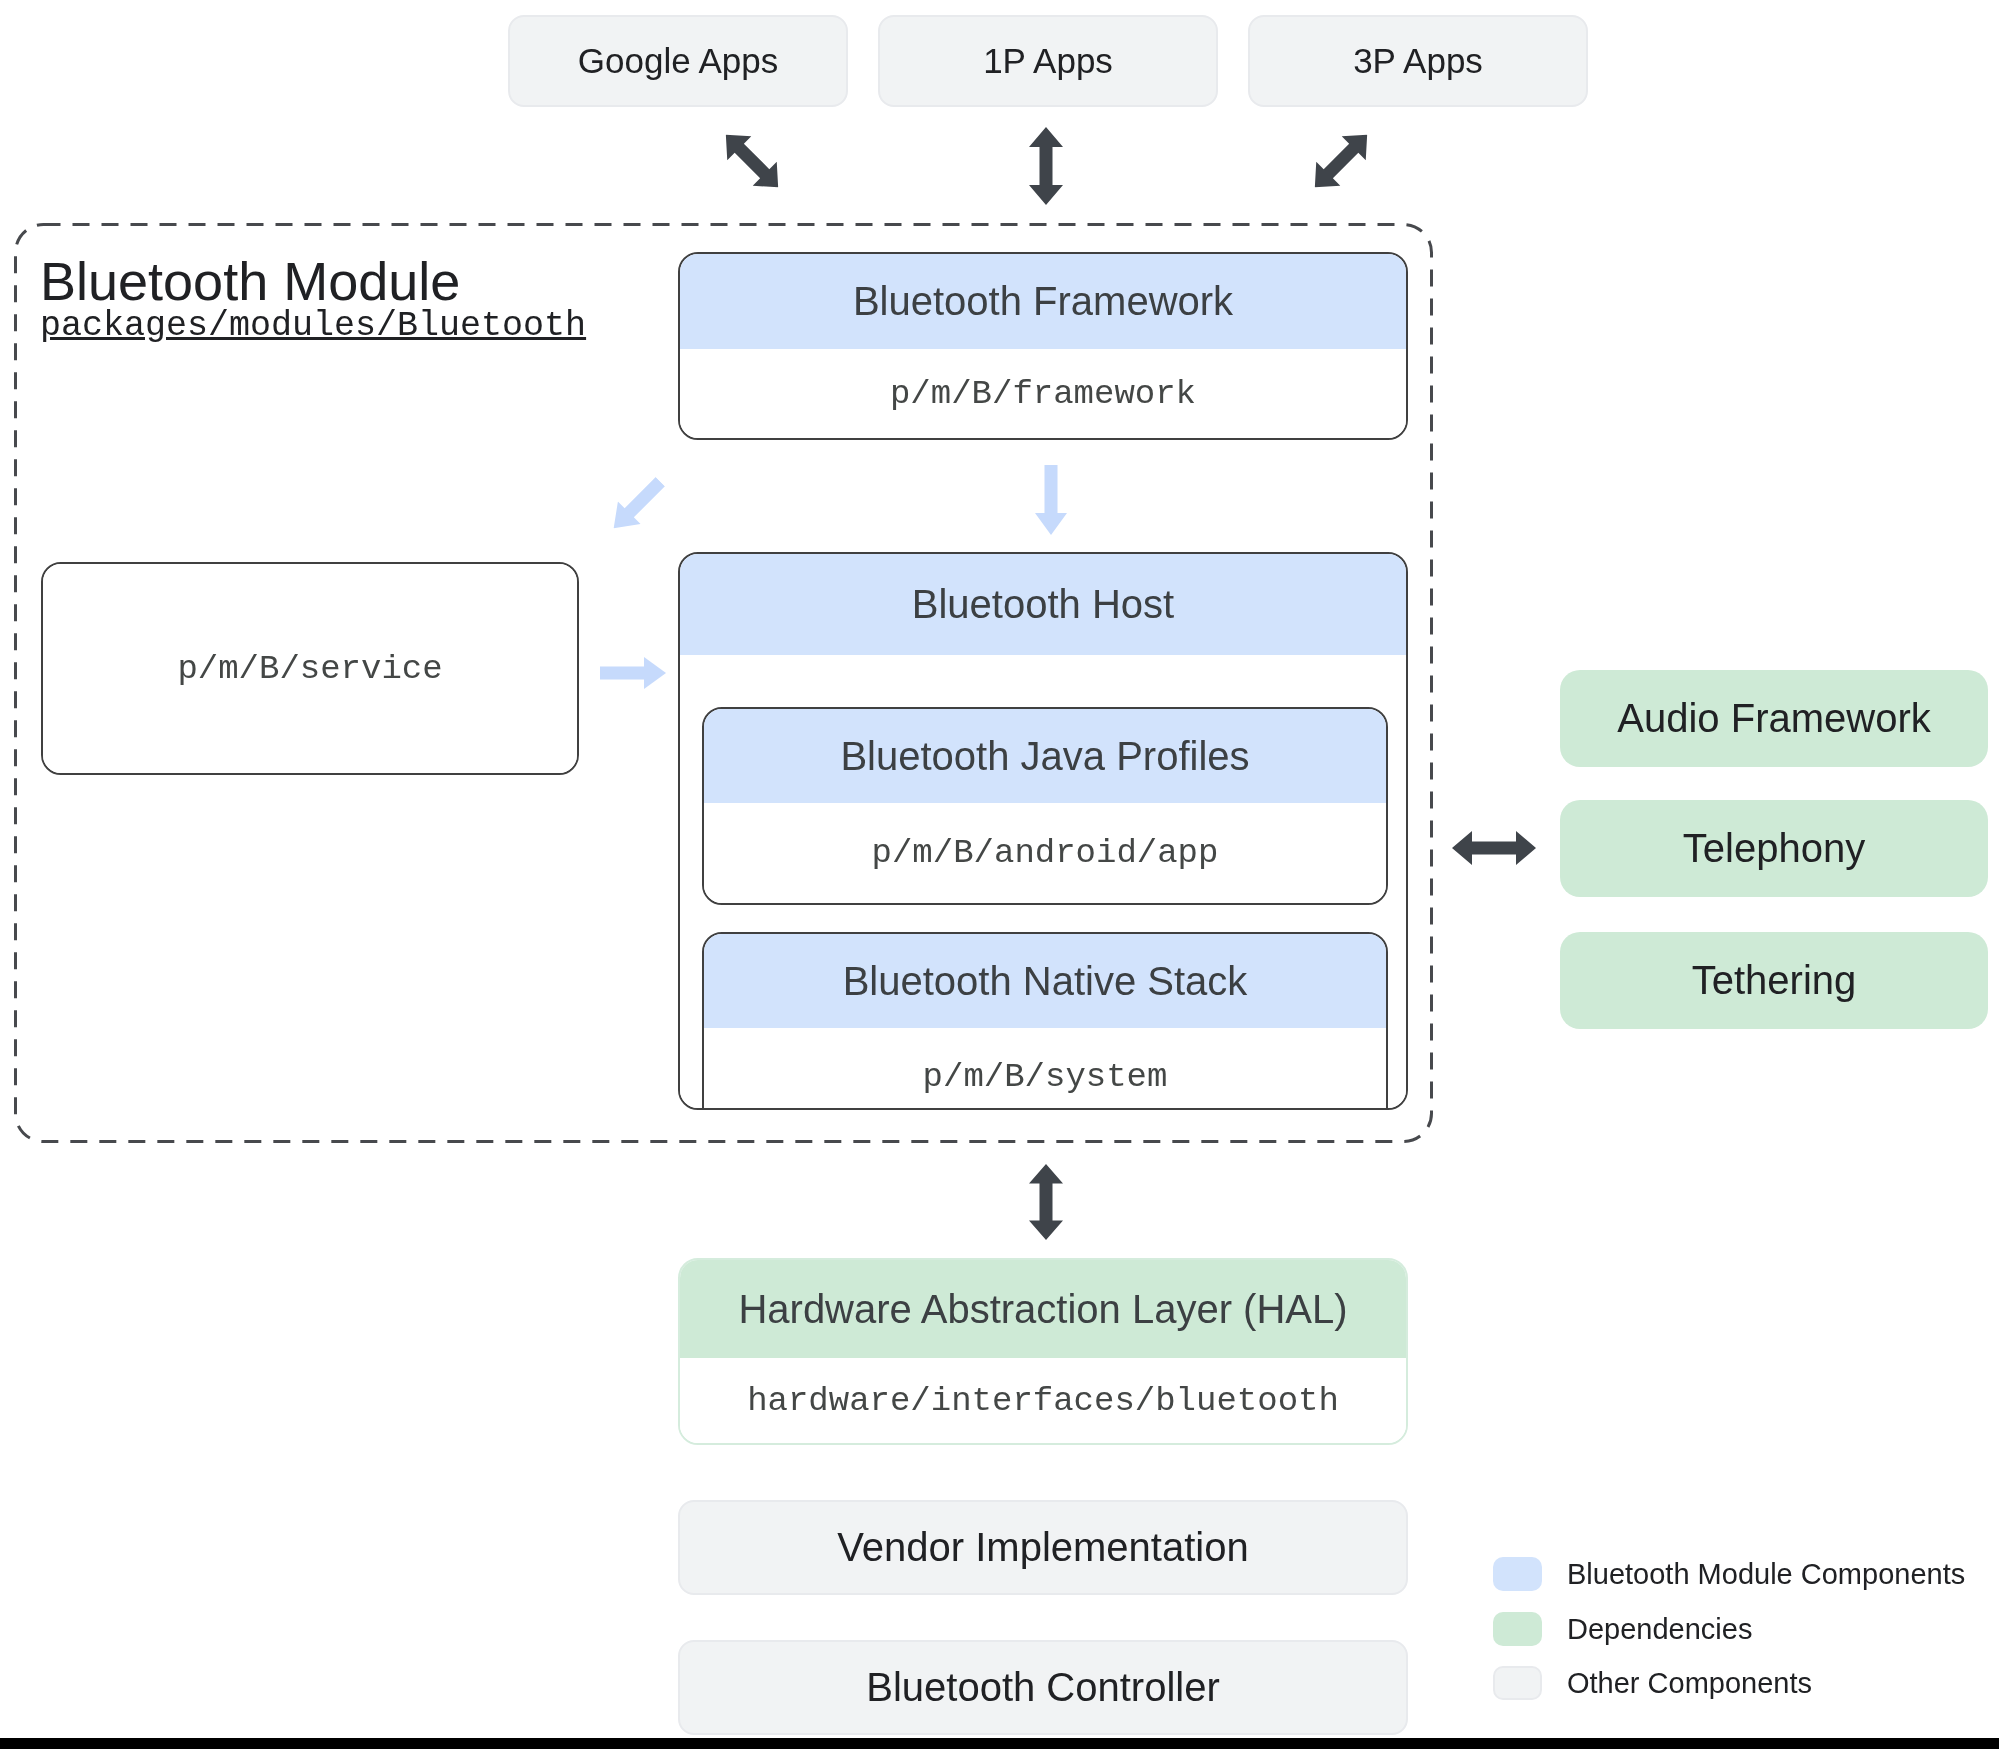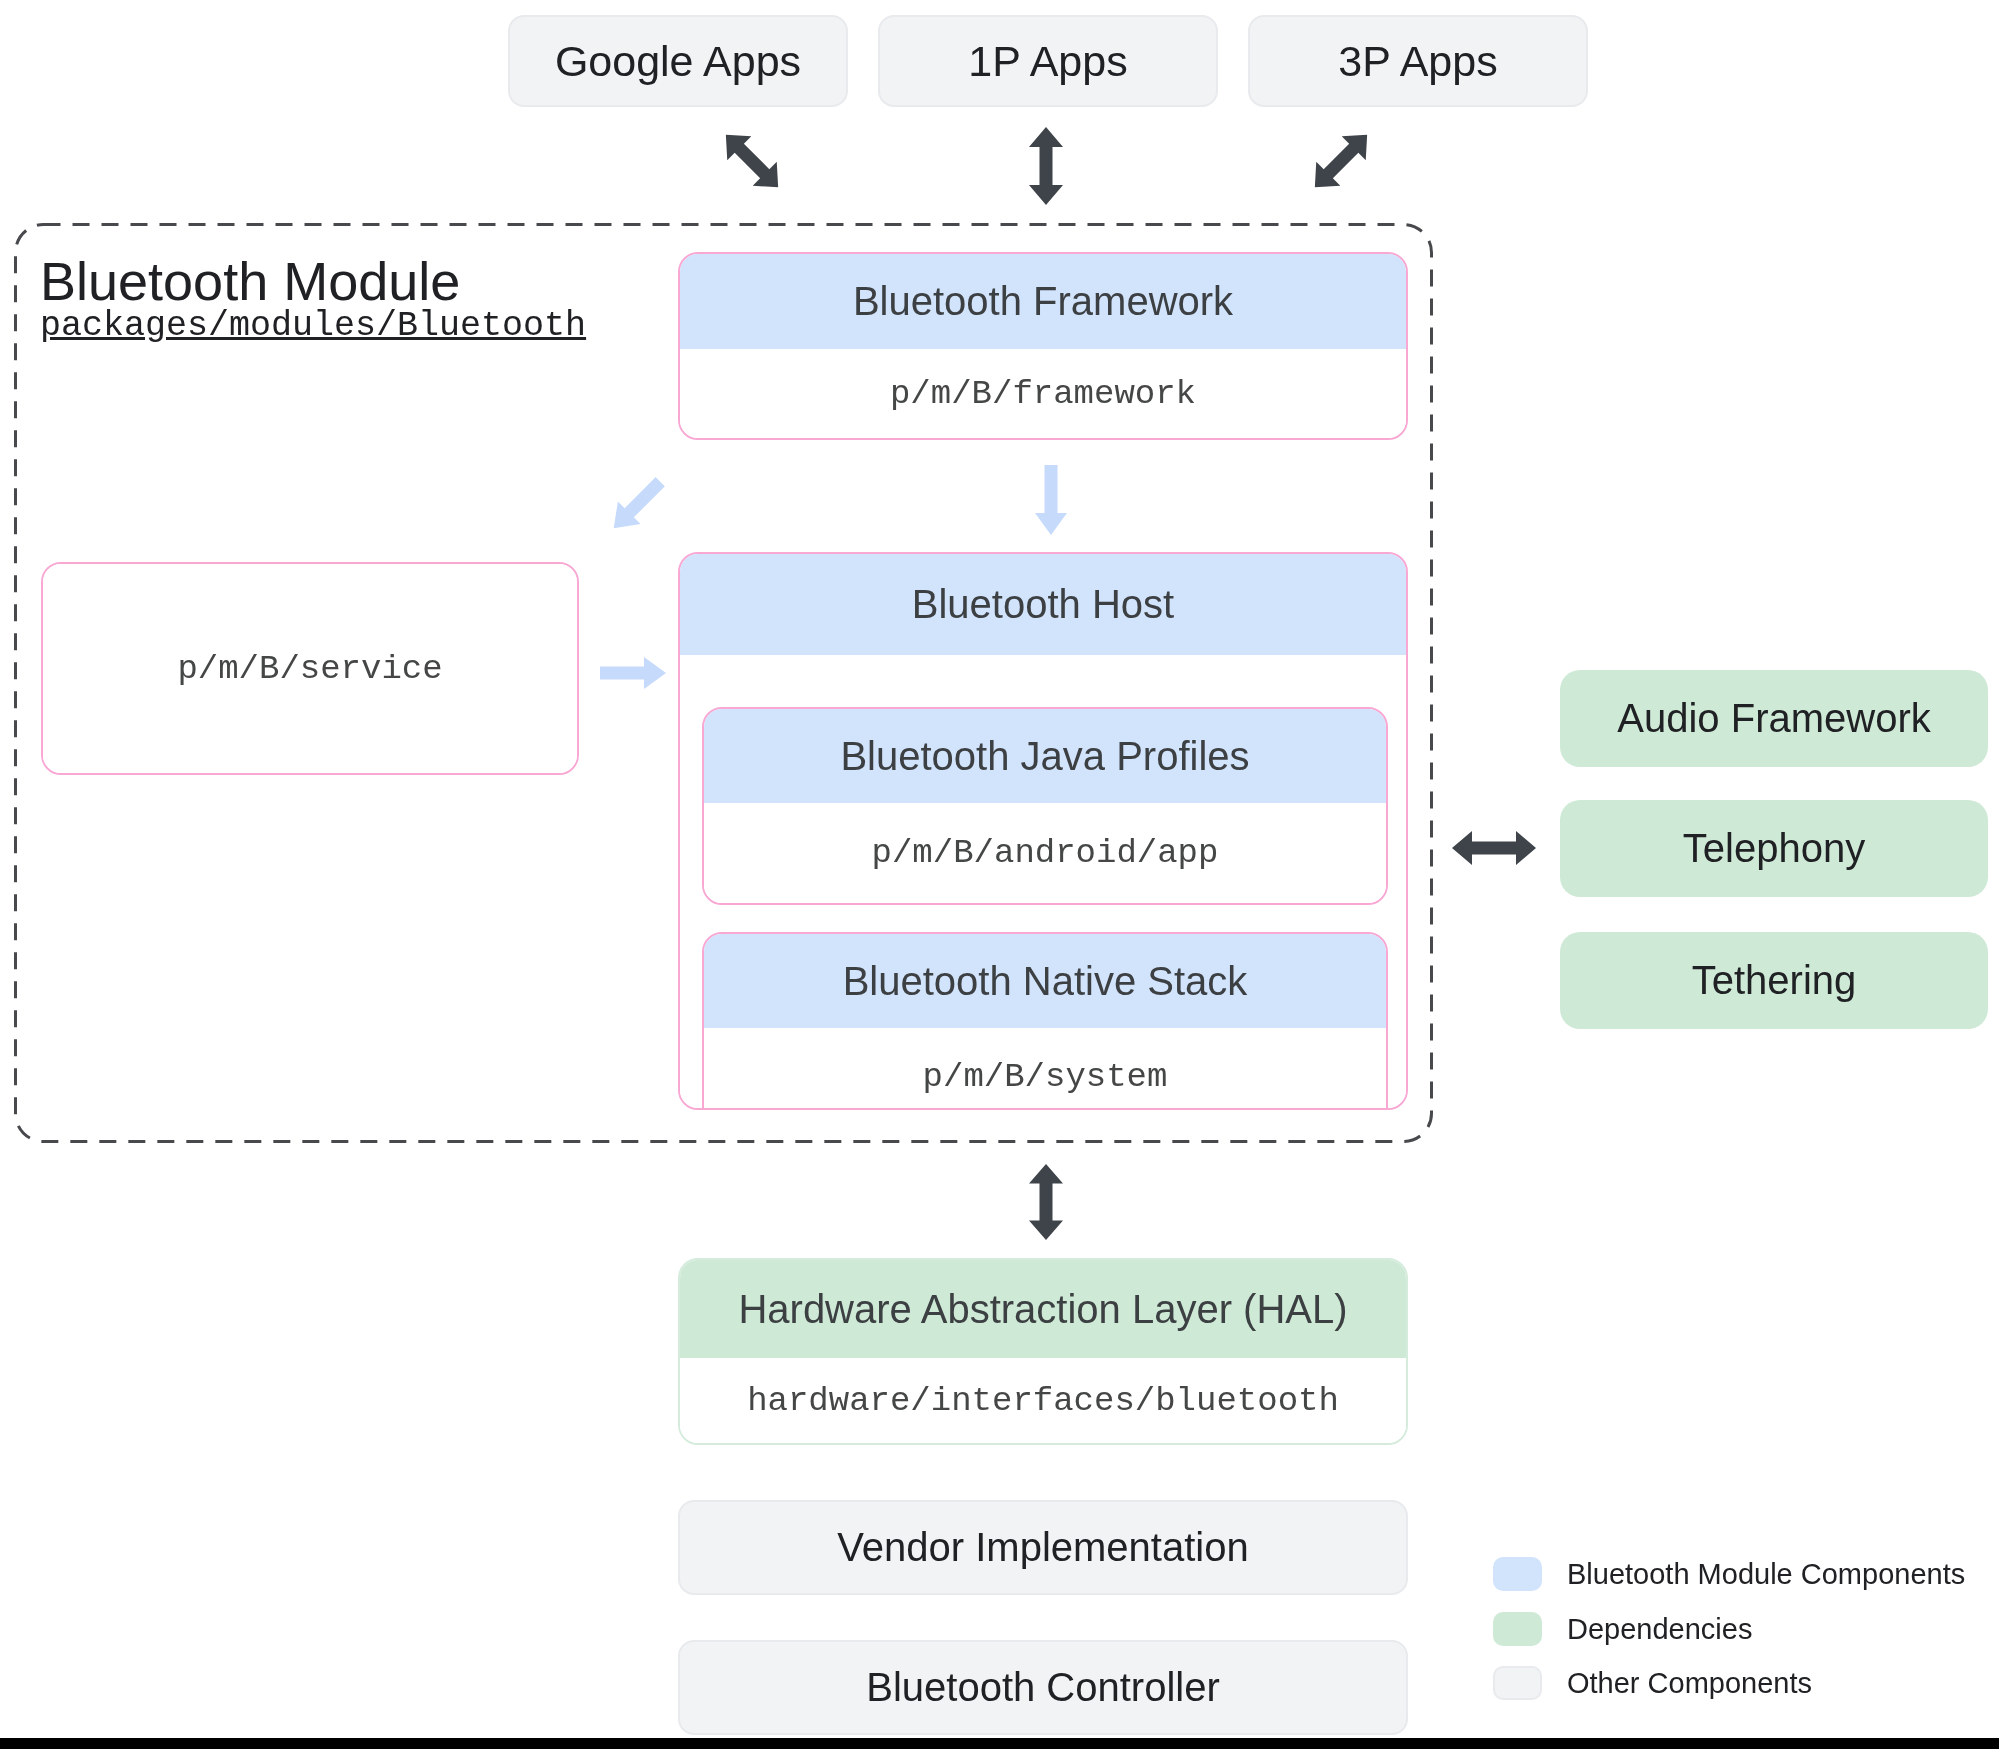--- a/index.html
+++ b/index.html
@@ -3,24 +3,24 @@
 <meta charset="utf-8">
 <style>
   html,body{margin:0;padding:0;background:#fff;}
   .canvas{position:relative;width:1999px;height:1749px;background:#ffffff;overflow:hidden;
           font-family:"Liberation Sans",sans-serif;}
   .abs{position:absolute;box-sizing:border-box;}
 
   
   .graybox{background:#f1f3f4;border:2px solid #e8eaed;border-radius:16px;
            display:flex;align-items:center;justify-content:center;
-           font-size:43px;color:#202124;}
+           font-size:35px;color:#202124;}
 
   
-  .card{border:2px solid #f9a8d4;border-radius:20px;overflow:hidden;background:#ffffff;
+  .card{border:2px solid #404040;border-radius:20px;overflow:hidden;background:#ffffff;
         display:flex;flex-direction:column;}
   .card-head{background:#d2e3fc;display:flex;align-items:center;justify-content:center;
              font-size:40px;color:#3c4043;}
   .card-body{background:#ffffff;flex:1;display:flex;align-items:center;justify-content:center;
              font-family:"Liberation Mono",monospace;font-size:34px;color:#444746;}
   .card-green{border-color:#d5ecdd;}
   .card-green .card-head{background:#ceead6;}
 
   
   .greenchip{background:#ceead6;border-radius:20px;display:flex;align-items:center;justify-content:center;

